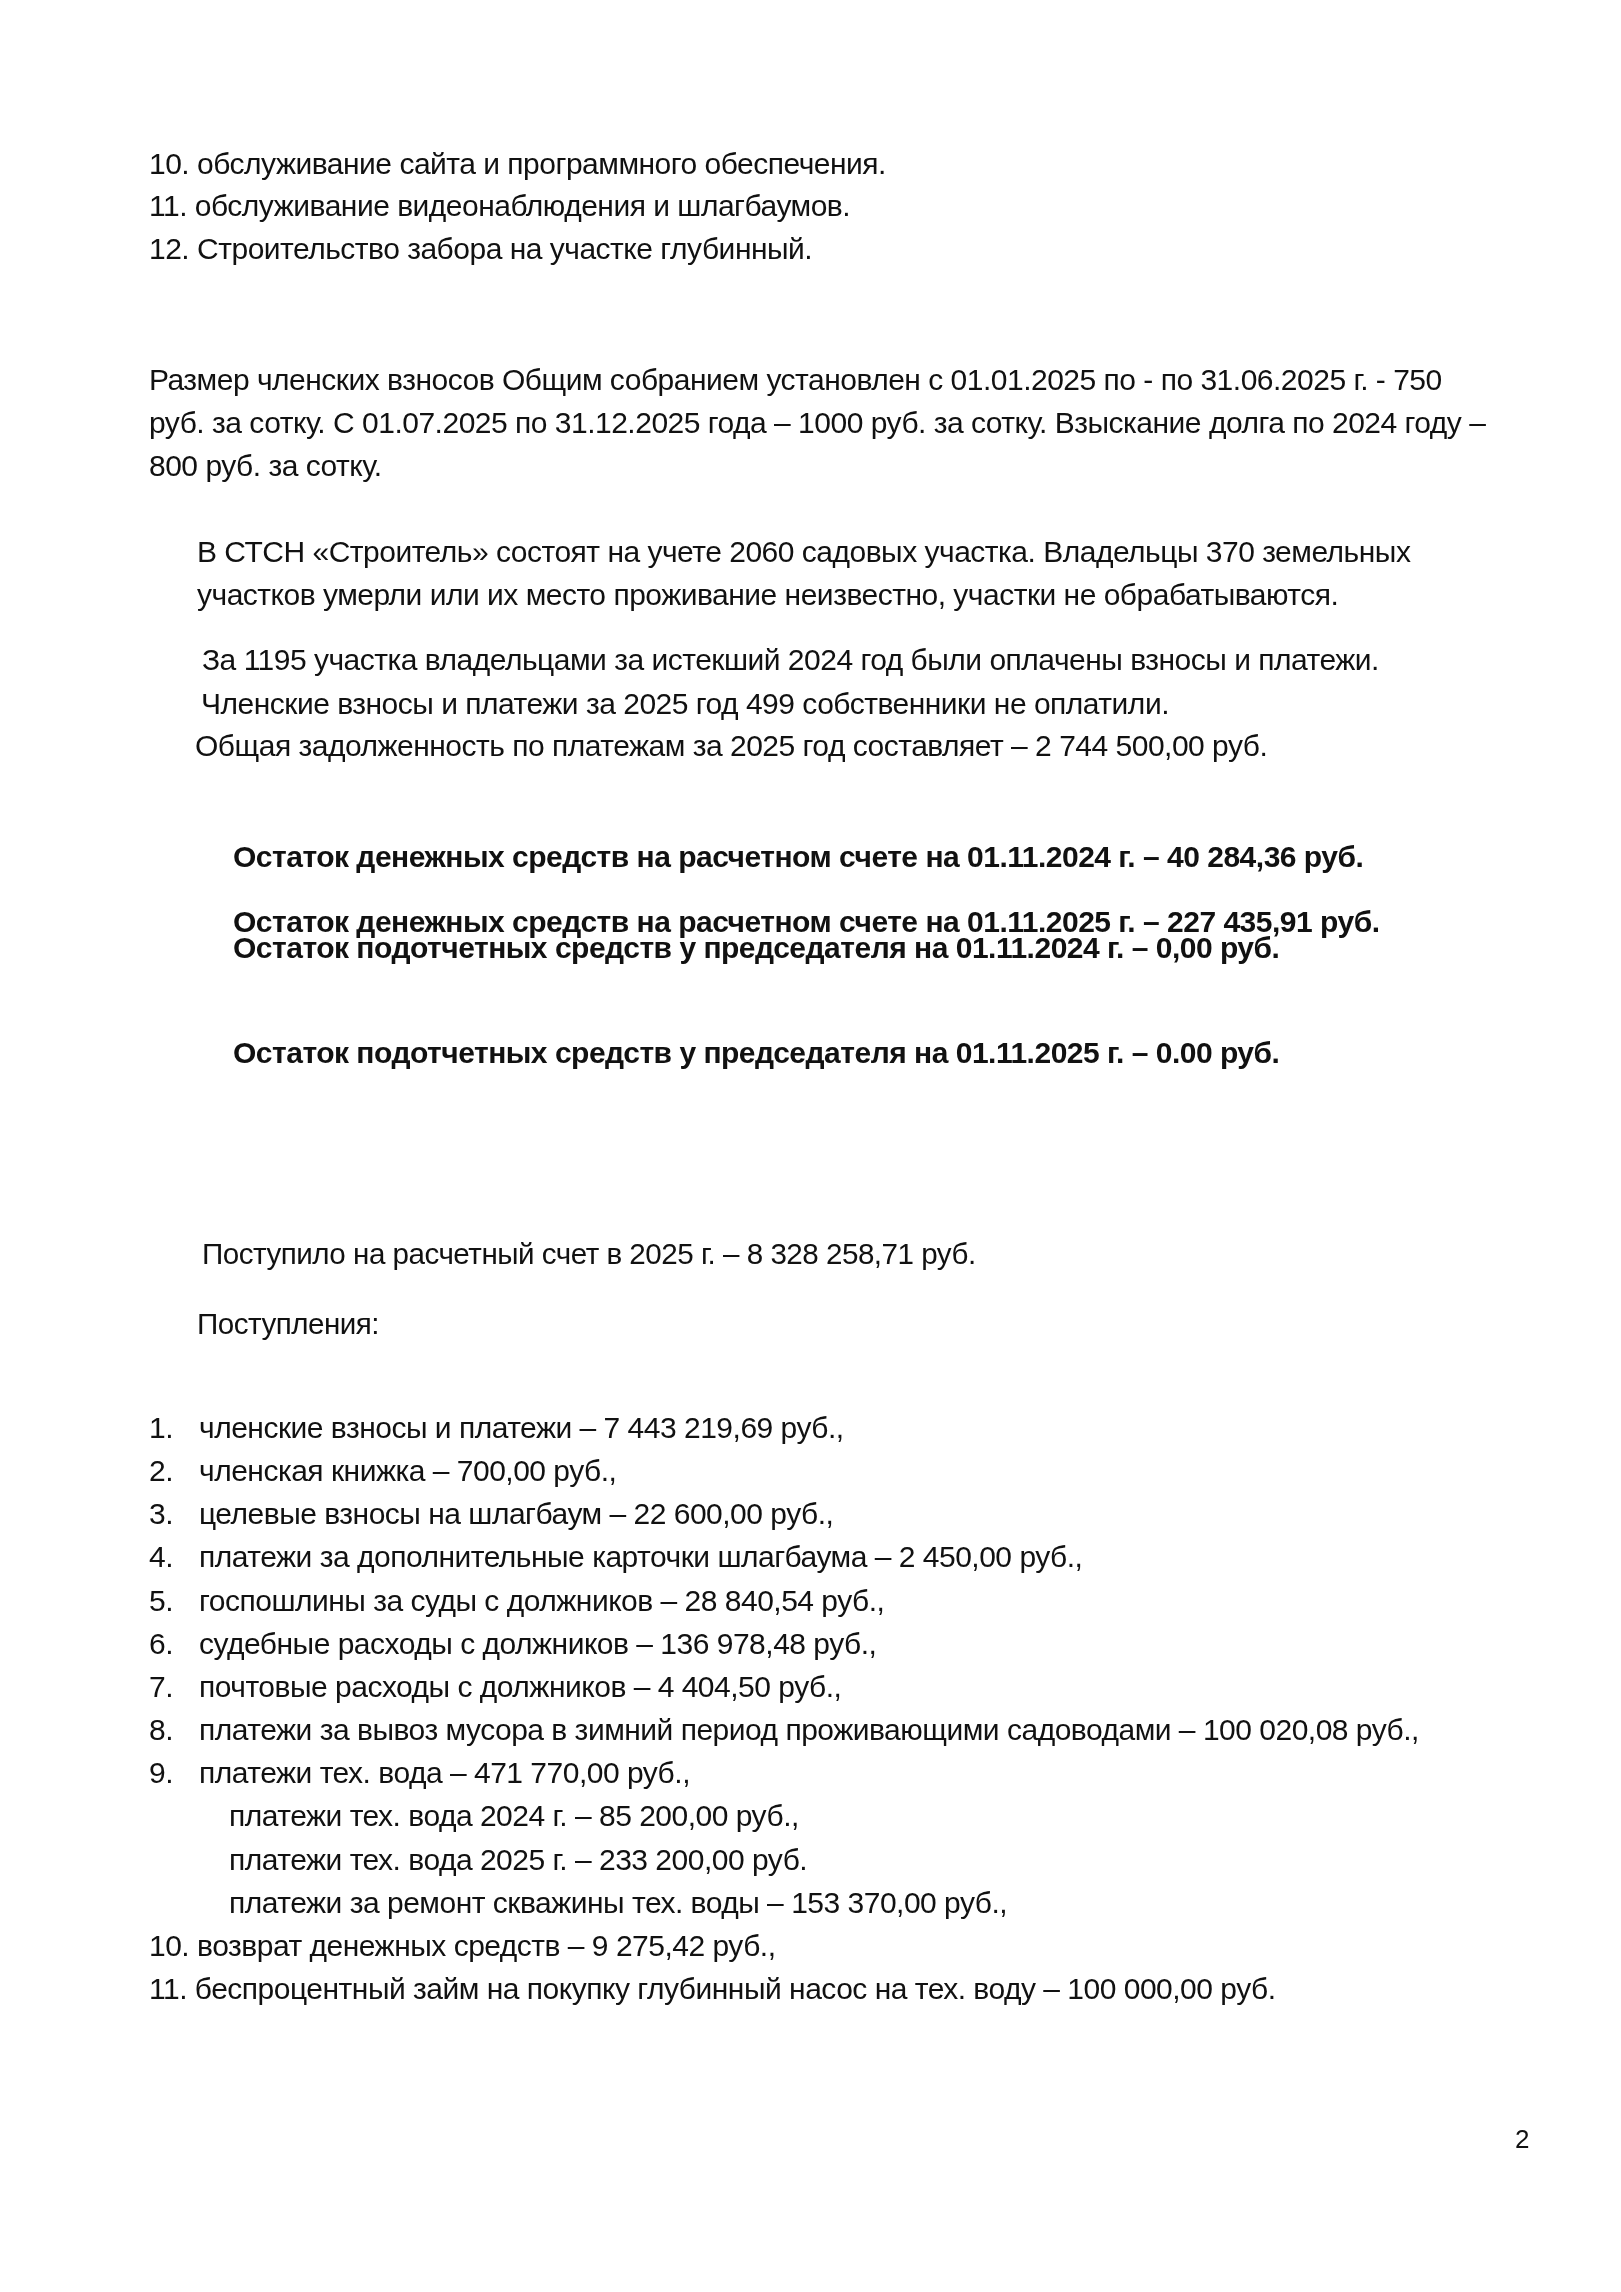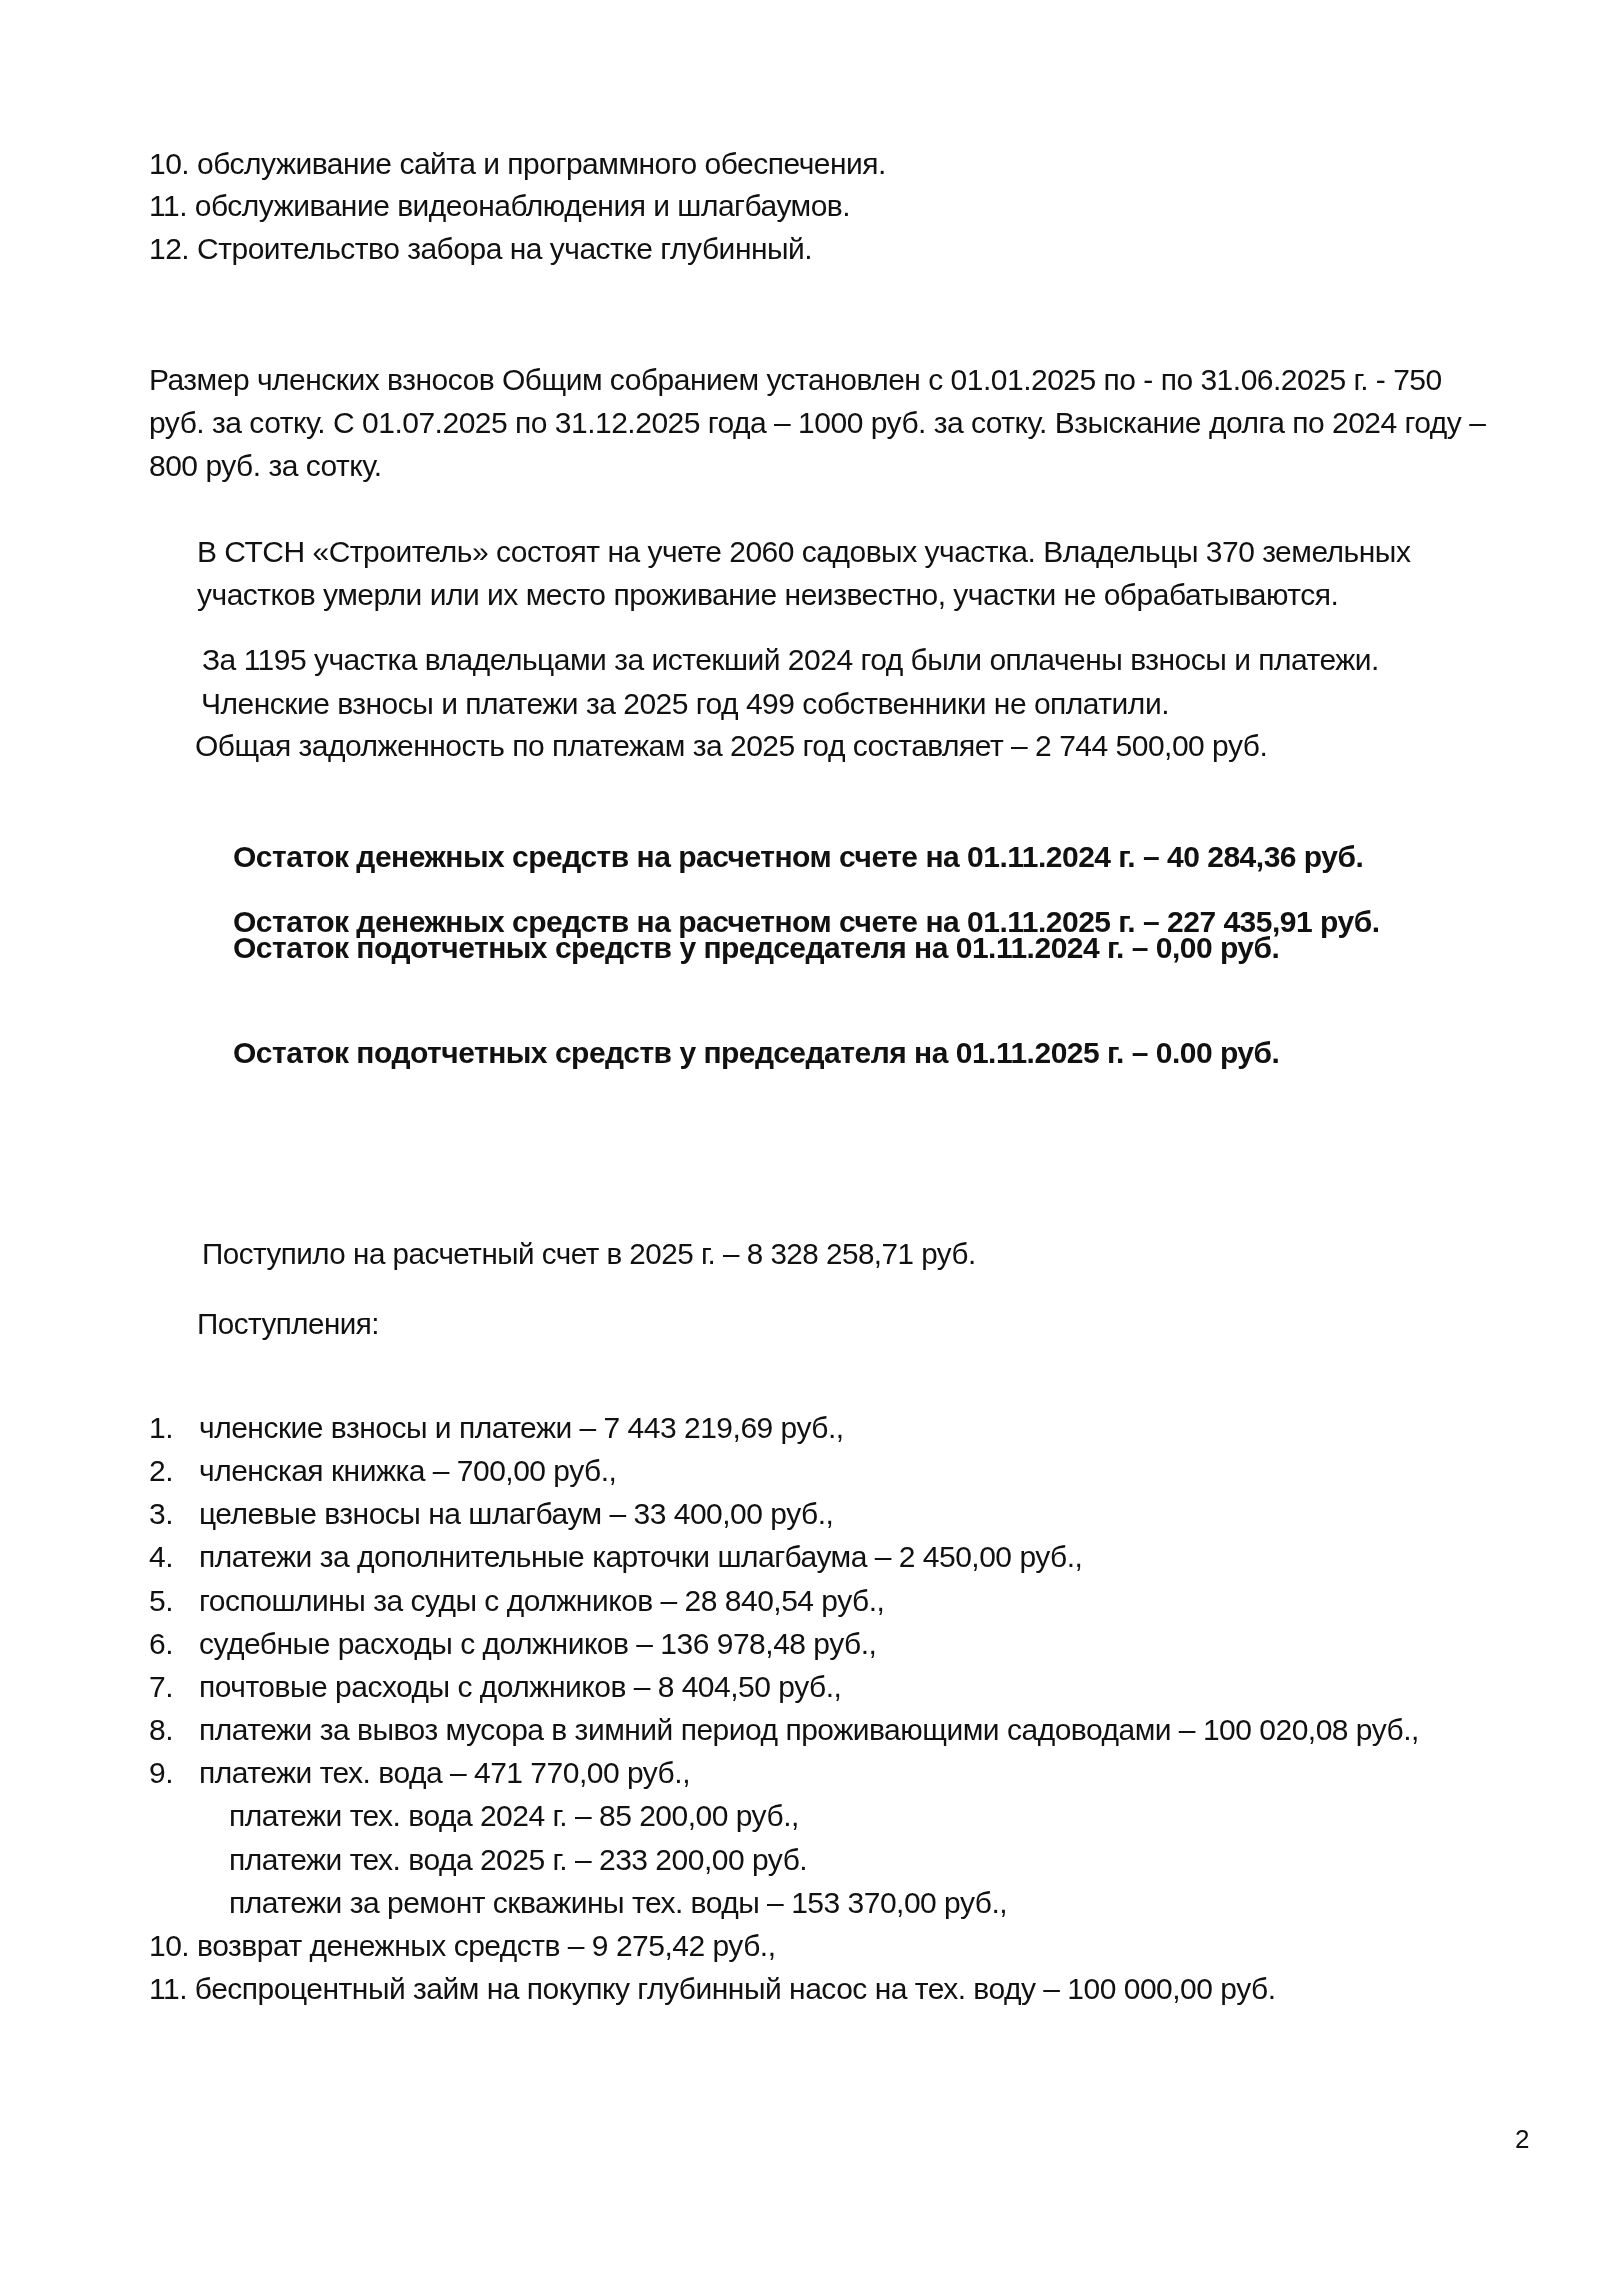--- a/index.html
+++ b/index.html
@@ -33,25 +33,25 @@
 <div class="ln b" style="left:233px;top:841px">Остаток денежных средств на расчетном счете на 01.11.2024 г. – 40 284,36 руб.</div>
 <div class="ln b" style="left:233px;top:906px">Остаток денежных средств на расчетном счете на 01.11.2025 г. – 227 435,91 руб.</div>
 <div class="ln b" style="left:233px;top:932px">Остаток подотчетных средств у председателя на 01.11.2024 г. – 0,00 руб.</div>
 <div class="ln b" style="left:233px;top:1037px">Остаток подотчетных средств у председателя на 01.11.2025 г. – 0.00 руб.</div>
 
 <div class="ln big" style="left:202px;top:1236px">Поступило на расчетный счет в 2025 г. –  8 328 258,71 руб.</div>
 <div class="ln big" style="left:197px;top:1306px">Поступления:</div>
 
 <div class="ln" style="left:149px;top:1412px"><span class="num">1.</span><span>членские взносы и платежи – 7 443 219,69 руб.,</span></div>
 <div class="ln" style="left:149px;top:1455px"><span class="num">2.</span><span>членская книжка – 700,00 руб.,</span></div>
-<div class="ln" style="left:149px;top:1498px"><span class="num">3.</span><span>целевые взносы на шлагбаум – 33 400,00 руб.,</span></div>
+<div class="ln" style="left:149px;top:1498px"><span class="num">3.</span><span>целевые взносы на шлагбаум – 22 600,00 руб.,</span></div>
 <div class="ln" style="left:149px;top:1541px"><span class="num">4.</span><span>платежи за дополнительные карточки шлагбаума – 2 450,00 руб.,</span></div>
 <div class="ln" style="left:149px;top:1585px"><span class="num">5.</span><span>госпошлины за суды с должников – 28 840,54 руб.,</span></div>
 <div class="ln" style="left:149px;top:1628px"><span class="num">6.</span><span>судебные расходы с должников – 136 978,48 руб.,</span></div>
-<div class="ln" style="left:149px;top:1671px"><span class="num">7.</span><span>почтовые расходы с должников – 8 404,50 руб.,</span></div>
+<div class="ln" style="left:149px;top:1671px"><span class="num">7.</span><span>почтовые расходы с должников – 4 404,50 руб.,</span></div>
 <div class="ln" style="left:149px;top:1714px"><span class="num">8.</span><span>платежи за вывоз мусора в зимний период проживающими садоводами – 100 020,08   руб.,</span></div>
 <div class="ln" style="left:149px;top:1757px"><span class="num">9.</span><span>платежи тех. вода – 471 770,00  руб.,</span></div>
 
 <div class="ln" style="left:229px;top:1800px">платежи тех. вода 2024 г. – 85 200,00 руб.,</div>
 <div class="ln" style="left:229px;top:1844px">платежи тех. вода 2025 г.  – 233 200,00 руб.</div>
 <div class="ln" style="left:229px;top:1887px">платежи за ремонт скважины тех. воды – 153 370,00 руб.,</div>
 
 <div class="ln" style="left:149px;top:1930px"><span>10.</span> <span>возврат денежных средств – 9 275,42 руб.,</span></div>
 <div class="ln" style="left:149px;top:1973px"><span>11.</span> <span>беспроцентный займ на покупку глубинный насос на тех. воду – 100 000,00 руб.</span></div>
 

